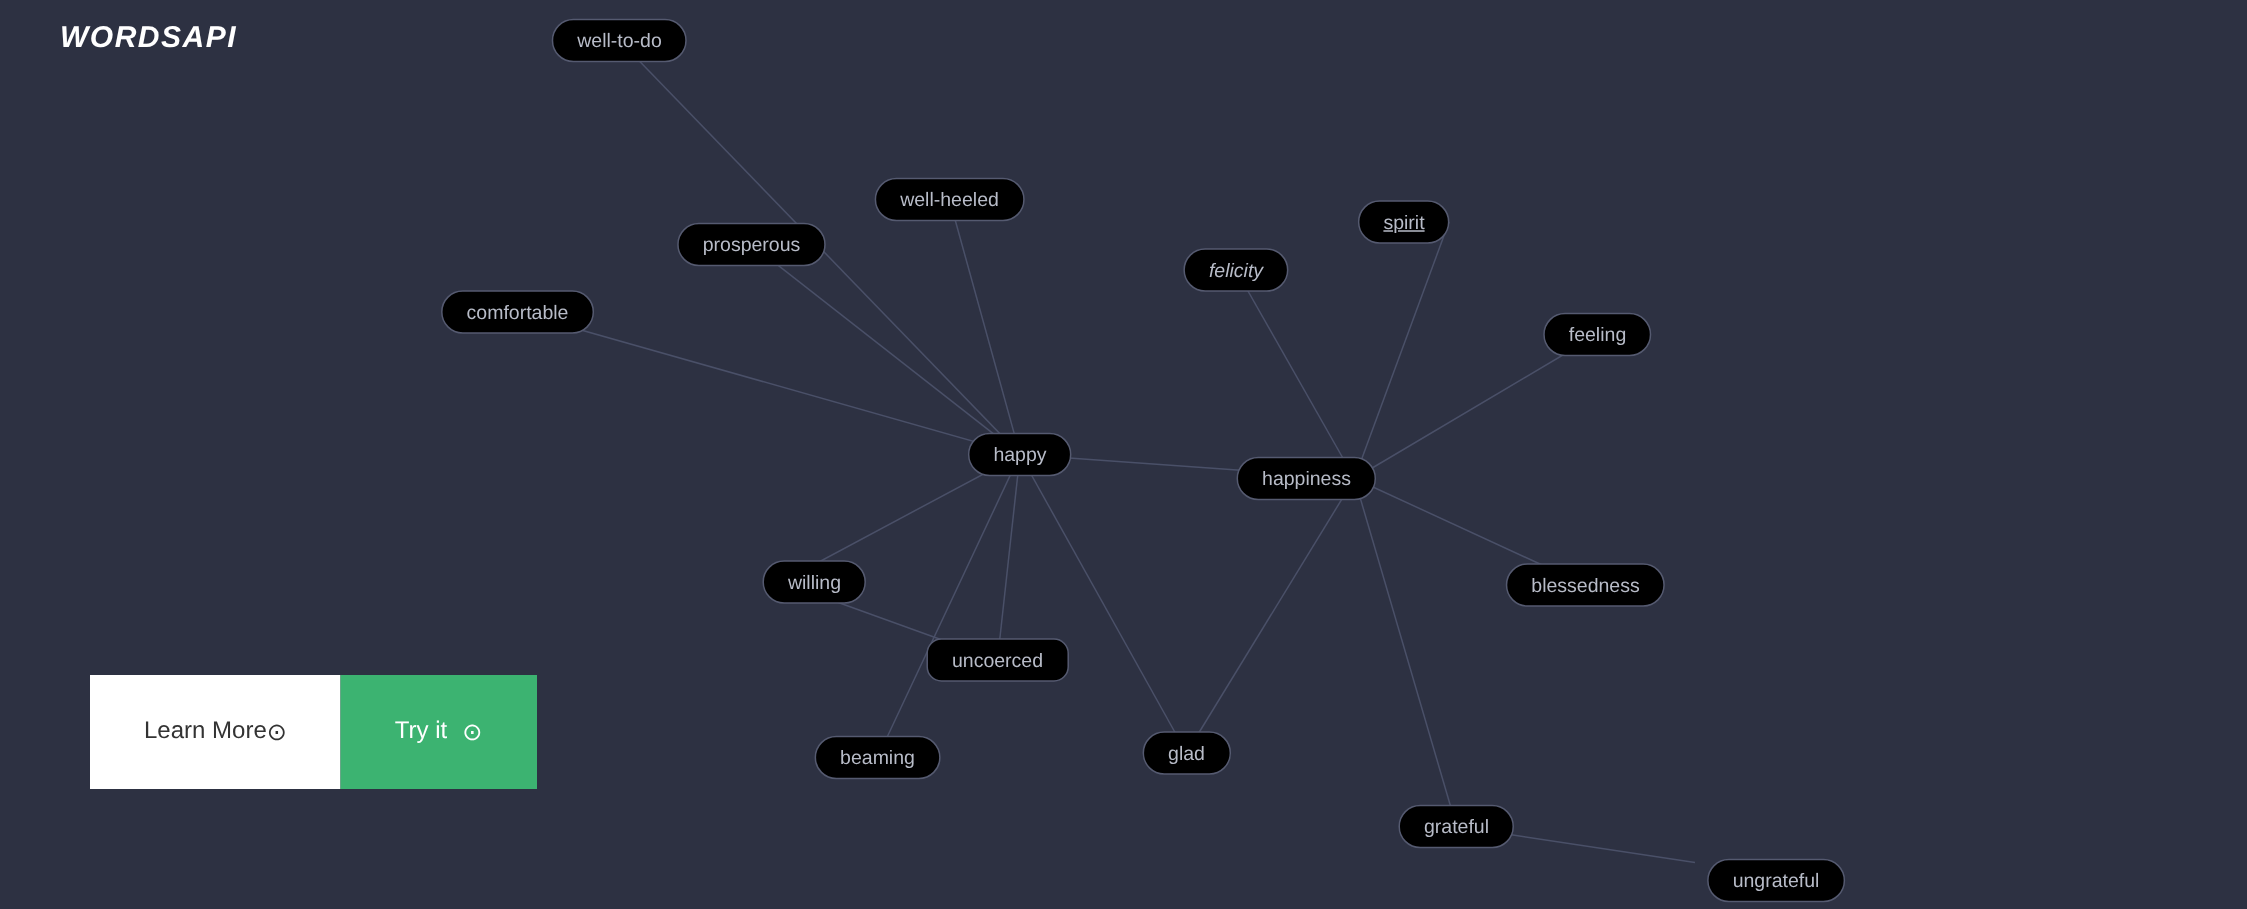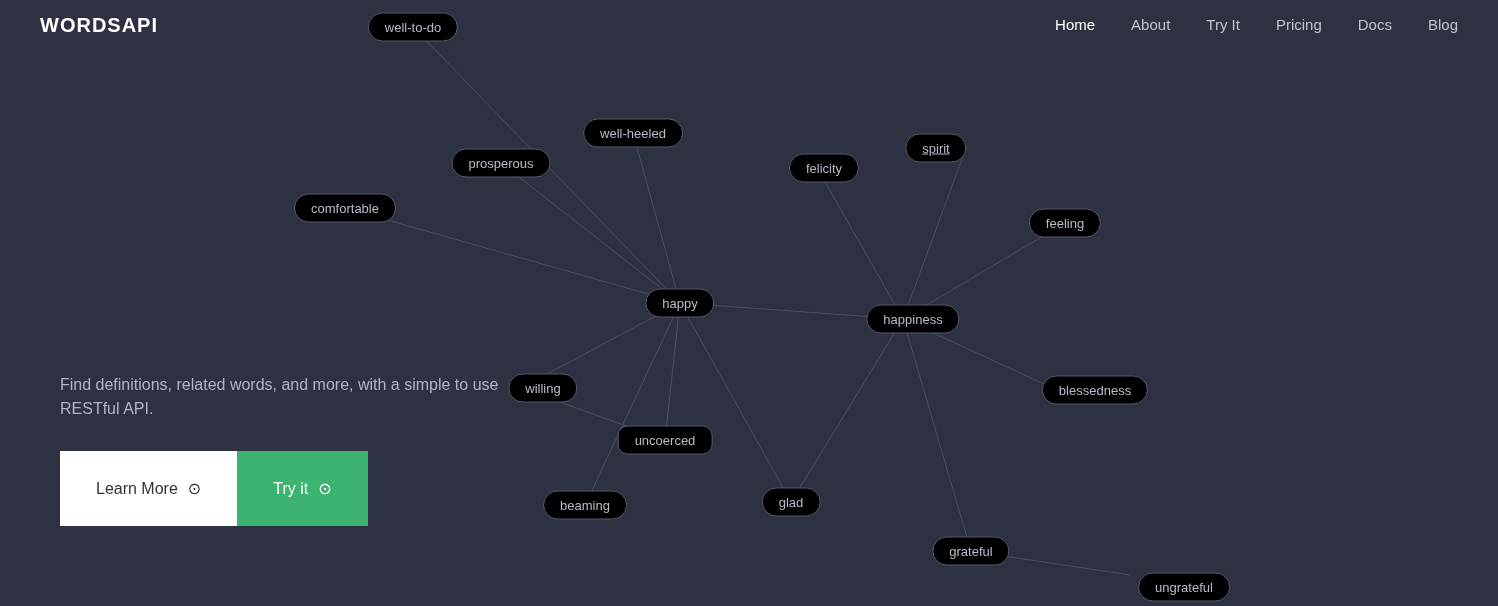--- a/index.html
+++ b/index.html
@@ -23,20 +23,21 @@
       justify-content: space-between;
       padding: 0 40px;
       z-index: 10;
     }
 
     .logo {
       color: #ffffff;
       font-size: 20px;
       font-weight: 600;
       letter-spacing: 1px;
+      font-style: italic;
     }
 
     .nav-links {
       display: flex;
       gap: 36px;
       list-style: none;
     }
 
     .nav-links li a {
       color: #c0c4d0;
@@ -81,21 +82,20 @@
     .btn-learn-more {
       background: #ffffff;
       color: #333;
       border: none;
       padding: 28px 36px;
       font-size: 16px;
       font-weight: 500;
       cursor: pointer;
       display: flex;
       align-items: center;
-      gap: 10px;
     }
 
     .btn-try-it {
       background: #3cb371;
       color: #ffffff;
       border: none;
       padding: 18px 36px;
       font-size: 16px;
       font-weight: 500;
       cursor: pointer;
@@ -127,28 +127,20 @@
     svg.lines line {
       stroke: #4a5068;
       stroke-width: 1;
     }
   </style>
 </head>
 <body>
 
 <nav>
   <span class="logo">WORDSAPI</span>
-  <ul class="nav-links">
-  <li><a href="#" class="active">Home</a></li>
-      <li><a href="#">About</a></li>
-      <li><a href="#">Try It</a></li>
-      <li><a href="#">Pricing</a></li>
-      <li><a href="#">Docs</a></li>
-      <li><a href="#">Blog</a></li>
-    </ul>
 </nav>
 
 <svg class="lines" id="svg-lines">
     <line x1="413" y1="27" x2="680" y2="303"></line>
     <line x1="633" y1="133" x2="680" y2="303"></line>
     <line x1="501" y1="163" x2="680" y2="303"></line>
     <line x1="345" y1="208" x2="680" y2="303"></line>
     <line x1="966" y1="148" x2="903" y2="319"></line>
     <line x1="824" y1="180" x2="903" y2="319"></line>
     <line x1="1065" y1="223" x2="903" y2="319"></line>
@@ -163,35 +155,34 @@
     <line x1="971" y1="551" x2="903" y2="319"></line>
     <line x1="971" y1="551" x2="1130" y2="575"></line>
   </svg>
 
 <div id="nodes-container">
     <div class="word-node" style="left: 413px; top: 27px;">well-to-do</div>
     <div class="word-node" style="left: 633px; top: 133px;">well-heeled</div>
     <div class="word-node" style="left: 501px; top: 163px;">prosperous</div>
     <div class="word-node" style="left: 345px; top: 208px;">comfortable</div>
     <div class="word-node" style="left: 936px; top: 148px; text-decoration: underline;">spirit</div>
-    <div class="word-node" style="left: 824px; top: 168px;">felicity</div>
+    <div class="word-node" style="left: 824px; top: 180px; font-style: italic;">felicity</div>
     <div class="word-node" style="left: 1065px; top: 223px;">feeling</div>
     <div class="word-node" style="left: 680px; top: 303px;">happy</div>
-    <div class="word-node" style="left: 913px; top: 319px; text-align: right;">happiness</div>
-    <div class="word-node" style="left: 1095px; top: 390px;">blessedness</div>
+    <div class="word-node" style="left: 871px; top: 319px; text-align: right;">happiness</div>
+    <div class="word-node" style="left: 1057px; top: 390px;">blessedness</div>
     <div class="word-node" style="left: 543px; top: 388px;">willing</div>
     <div class="word-node" style="left: 665px; top: 440px; border-radius: 10px;">uncoerced</div>
     <div class="word-node" style="left: 791px; top: 502px;">glad</div>
     <div class="word-node" style="left: 585px; top: 505px;">beaming</div>
     <div class="word-node" style="left: 971px; top: 551px;">grateful</div>
     <div class="word-node" style="left: 1184px; top: 575px; margin-top: 12px;">ungrateful</div>
   </div>
 
 <div class="hero">
-  <p>Find definitions, related words, and more, with a simple to use RESTful API.</p>
   <div class="hero-buttons">
     <button class="btn-learn-more">
       <span>Learn More</span>
       <span>⊙</span>
     </button>
     <button class="btn-try-it">
       <span>Try it</span>
       <span>⊙</span>
     </button>
   </div>

